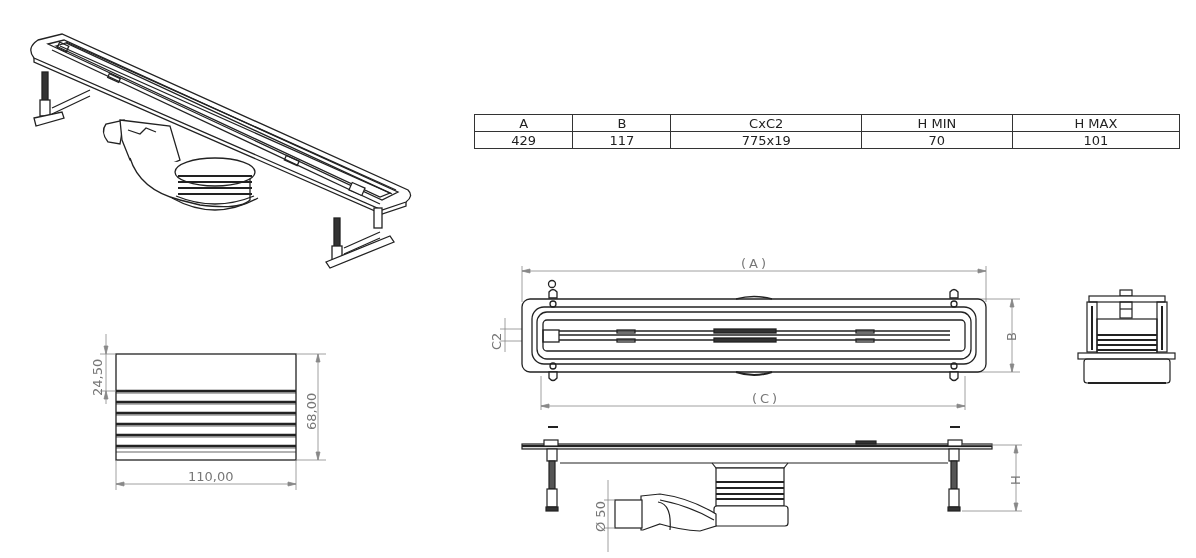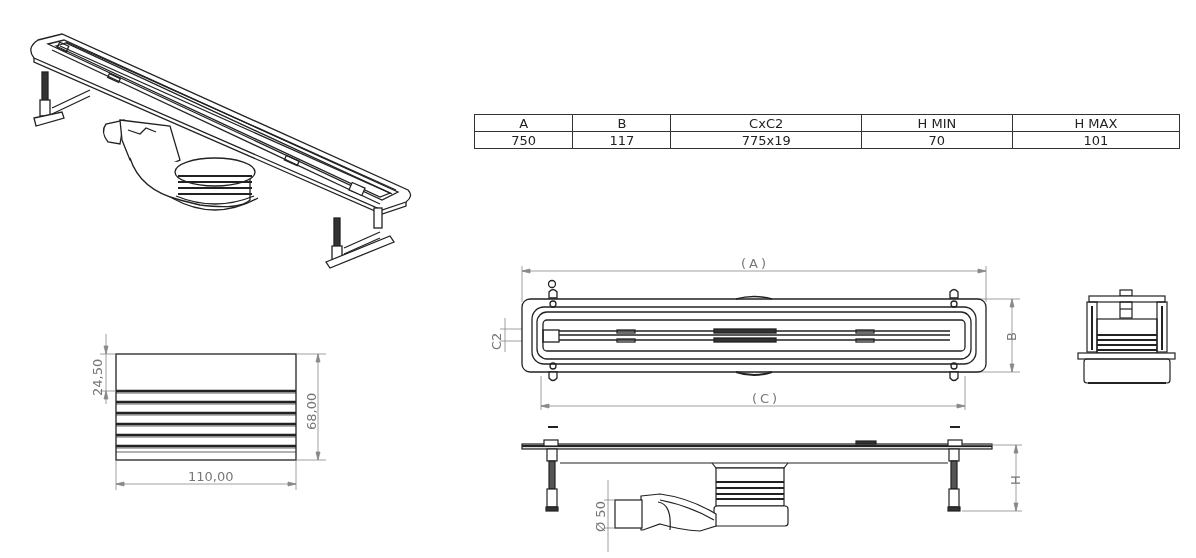--- a/index.html
+++ b/index.html
@@ -57,21 +57,21 @@
     <tr>
       <th>A</th>
       <th>B</th>
       <th>CxC2</th>
       <th>H MIN</th>
       <th>H MAX</th>
     </tr>
   </thead>
   <tbody>
     <tr>
-      <td>750</td>
+      <td>429</td>
       <td>117</td>
       <td>775x19</td>
       <td>70</td>
       <td>101</td>
     </tr>
   </tbody>
 </table>
 
 <svg class="layer" width="1196" height="558" viewBox="0 0 1196 558">
   <g fill="none" stroke="#222" stroke-width="1.3">

